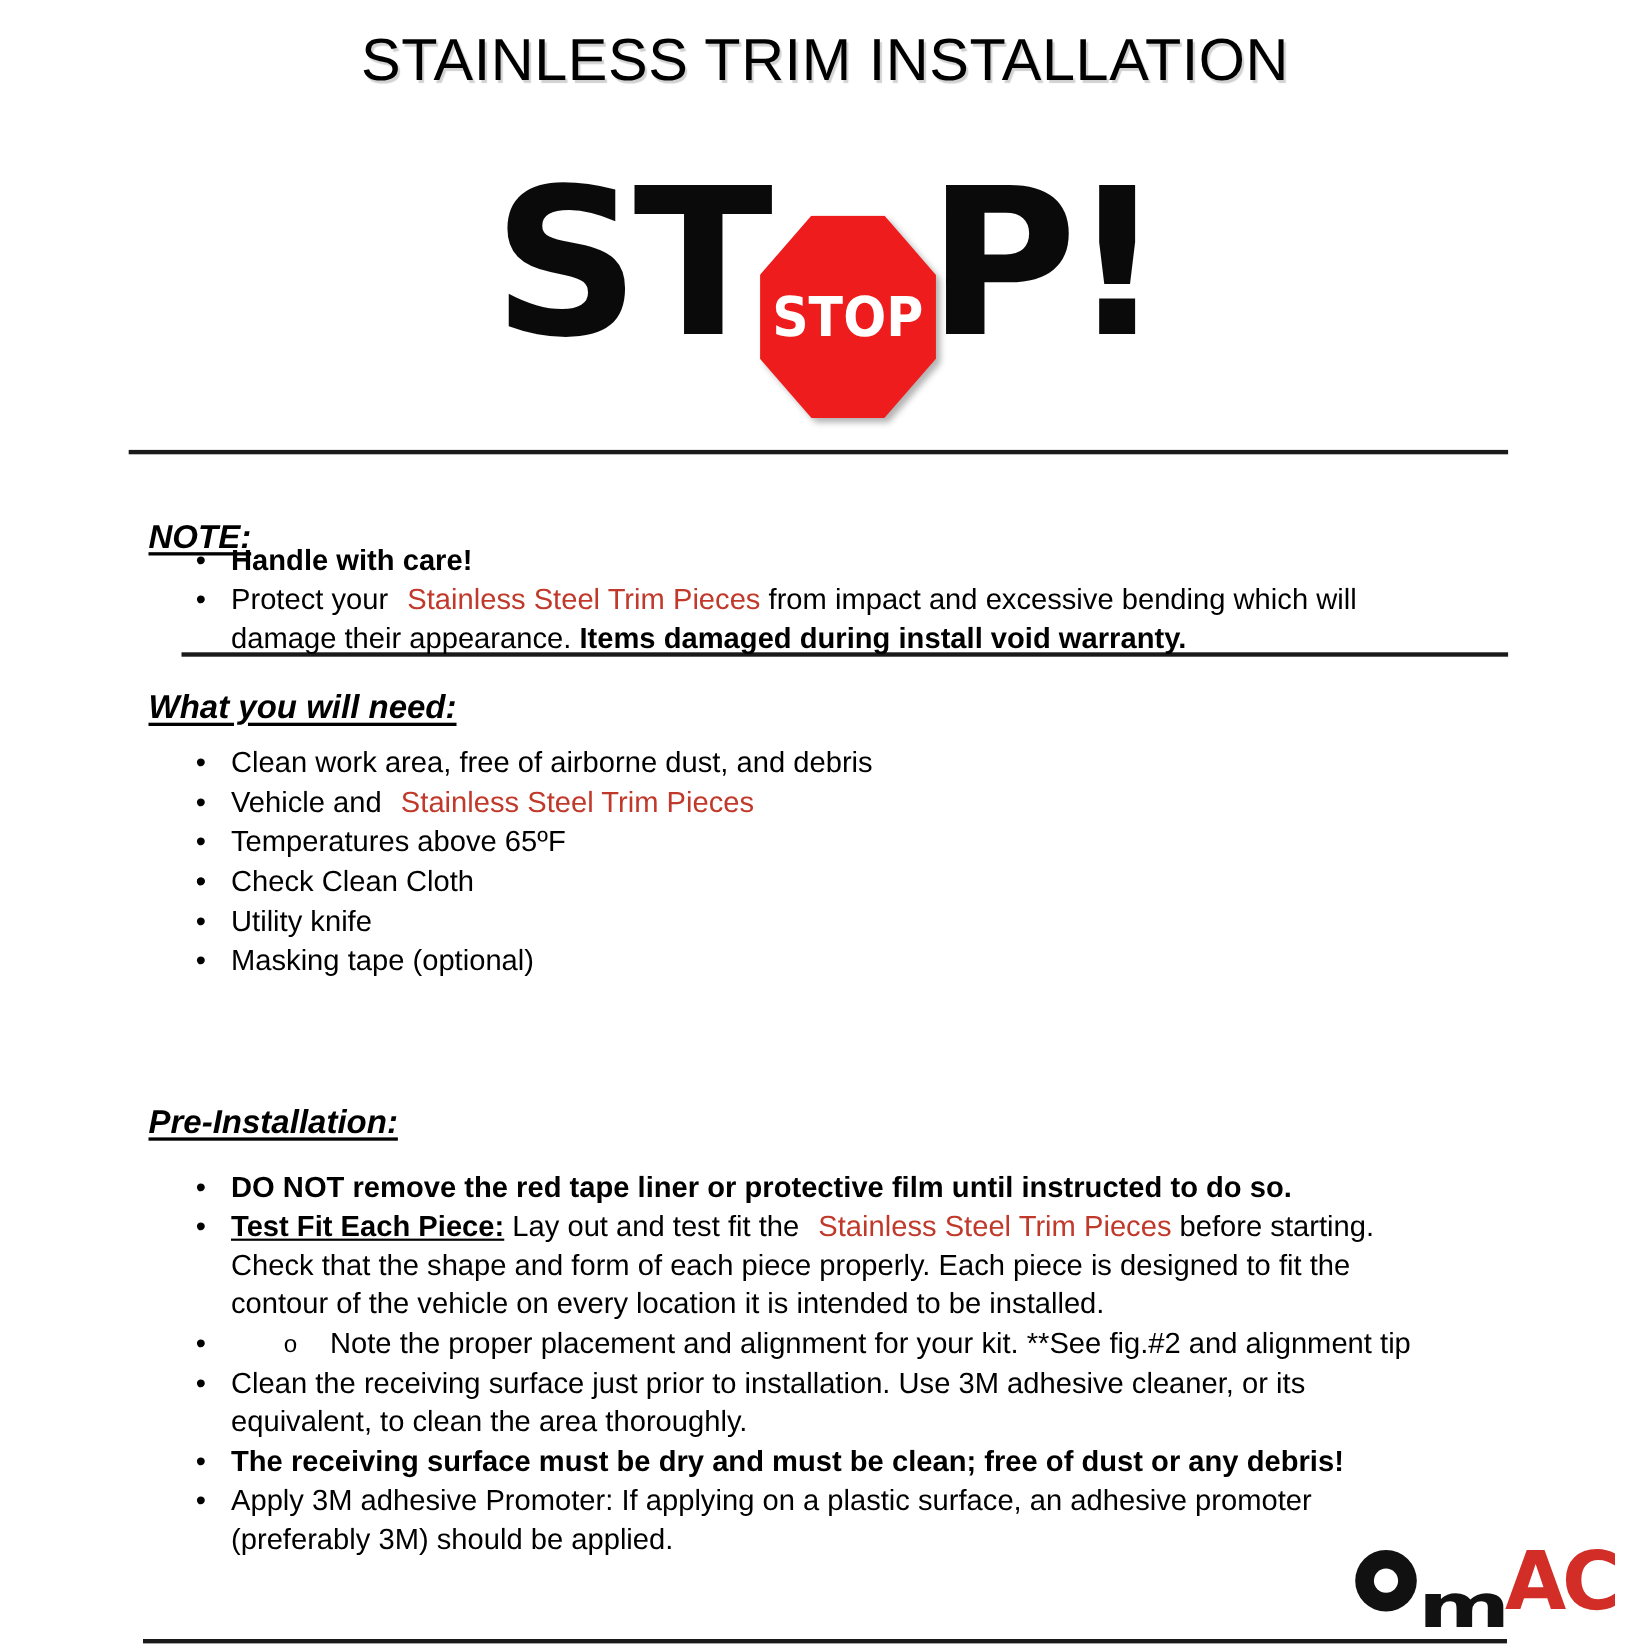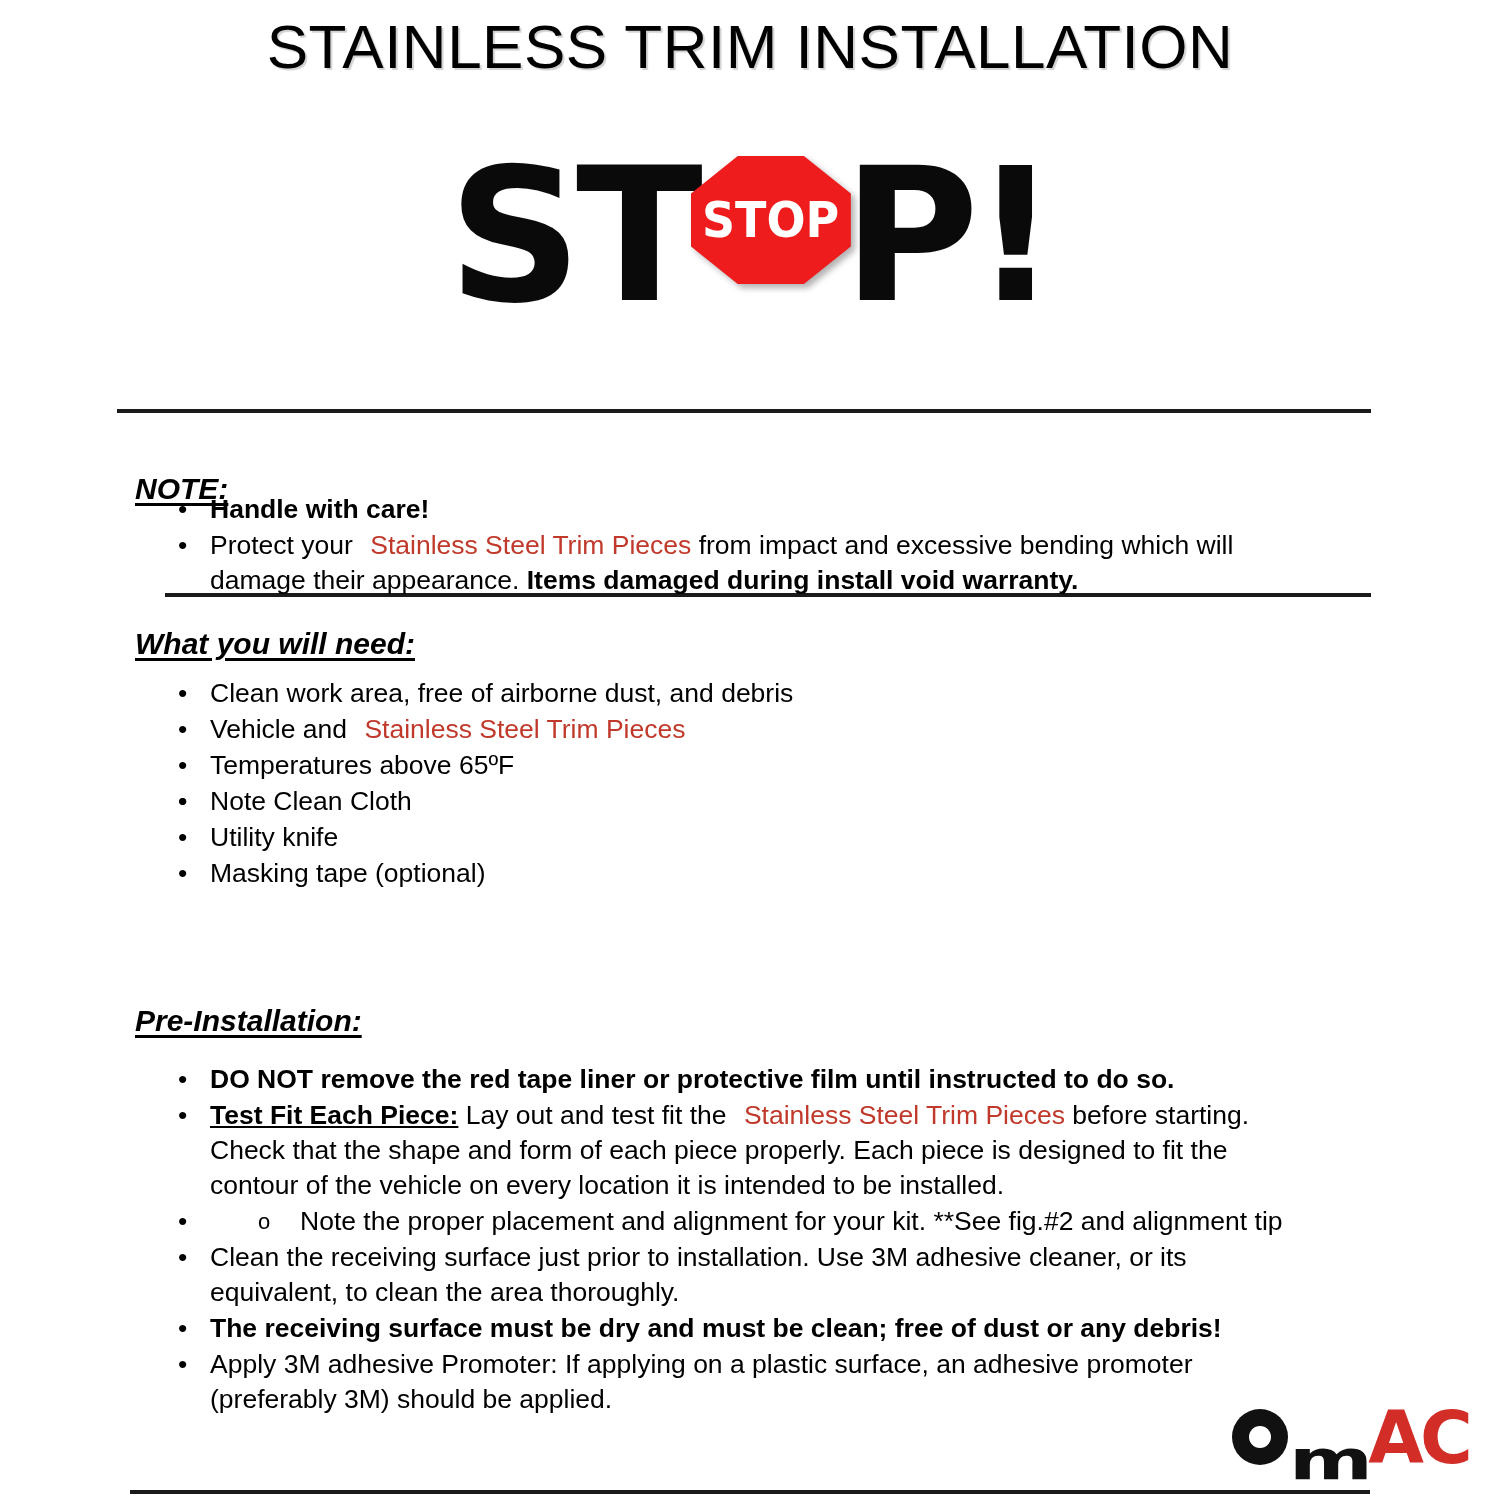--- a/index.html
+++ b/index.html
@@ -13,25 +13,25 @@
     height: 1500px;
     font-family: "Liberation Sans", sans-serif;
     color: #000000;
     overflow: hidden;
     position: relative;
   }
 
   
   .page-title {
     text-align: center;
-    font-size: 62px;
+    font-size: 54px;
     font-weight: 400;
     letter-spacing: 0.5px;
     line-height: 1;
-    margin: 0;
+    margin: 12px;
     padding-top: 16px;
     text-shadow: 2px 2px 1px rgba(0,0,0,0.18);
   }
 
   
   .stop-graphic {
     margin-top: 48px;
     height: 190px;
     display: flex;
     align-items: flex-end;
@@ -52,27 +52,28 @@
 
   .stop-sign-wrap {
     position: relative;
     width: 160px;
     height: 160px;
     flex: 0 0 auto;
     filter: drop-shadow(4px 4px 3px rgba(0,0,0,0.30));
   }
   .stop-sign {
     width: 160px;
-    height: 128px;
+    height: 184px;
     background: #EE1C1C;
     clip-path: polygon(29.3% 0%, 70.7% 0%, 100% 29.3%, 100% 70.7%,
                        70.7% 100%, 29.3% 100%, 0% 70.7%, 0% 29.3%);
     display: flex;
     align-items: center;
     justify-content: center;
+    margin-top: 36px;
   }
   .stop-sign-text {
     color: #ffffff;
     font-family: "DejaVu Sans", sans-serif;
     font-weight: 700;
     font-size: 50px;
     letter-spacing: 0px;
     line-height: 1;
     transform: scaleX(0.92);
   }
@@ -218,21 +219,21 @@
       <div class="li"><span class="bullet">•</span><span class="b">Handle with care!</span></div>
       <div class="li"><span class="bullet">•</span><span>Protect your </span><span class="red">Stainless Steel Trim Pieces</span><span> from impact and excessive bending which will damage their appearance. </span><span class="b">Items damaged during install void warranty.</span></div>
     </div>
 
   <div class="heading heading-need">What you will need:</div>
   <div class="list list-need">
       <div class="li"><span class="bullet">•</span><span>Clean work area, free of airborne dust, and debris</span></div>
       <div class="li"><span class="bullet">•</span><span>Vehicle and </span><span class="red">Stainless Steel Trim Pieces</span></div>
       <div class="li"><span class="bullet">•</span><span>Temperatures above 65ºF</span></div>
       <div class="li"><span class="bullet">•</span></div>
-      <div class="li"><span class="bullet">•</span><span>Note Clean Cloth</span></div>
+      <div class="li"><span class="bullet">•</span><span>Check Clean Cloth</span></div>
       <div class="li"><span class="bullet">•</span><span>Utility knife</span></div>
       <div class="li"><span class="bullet">•</span><span>Masking tape (optional)</span></div>
     </div>
 
   <div class="heading heading-pre">Pre-Installation:</div>
   <div class="list list-pre">
       <div class="li"><span class="bullet">•</span><span class="b">DO NOT remove the red tape liner or protective film until instructed to do so.</span></div>
       <div class="li"><span class="bullet">•</span><span class="b u">Test Fit Each Piece:</span><span> Lay out and test fit the </span><span class="red">Stainless Steel Trim Pieces</span><span> before starting. Check that the shape and form of each piece properly. Each piece is designed to fit the contour of the vehicle on every location it is intended to be installed.</span></div>
       <div class="li"><span class="bullet">•</span></div>
       <div class="li sub"><span class="bullet">o</span><span>Note the proper placement and alignment for your kit. **See fig.#2 and alignment tip</span></div>

